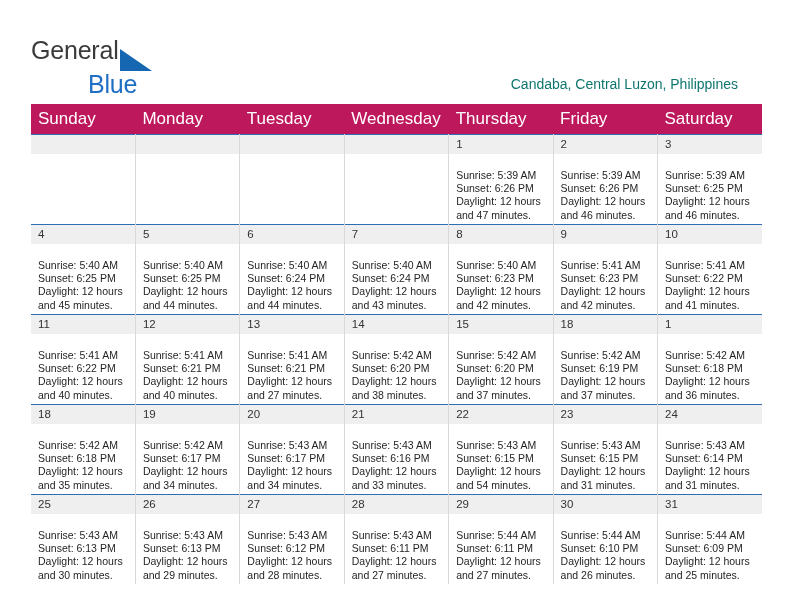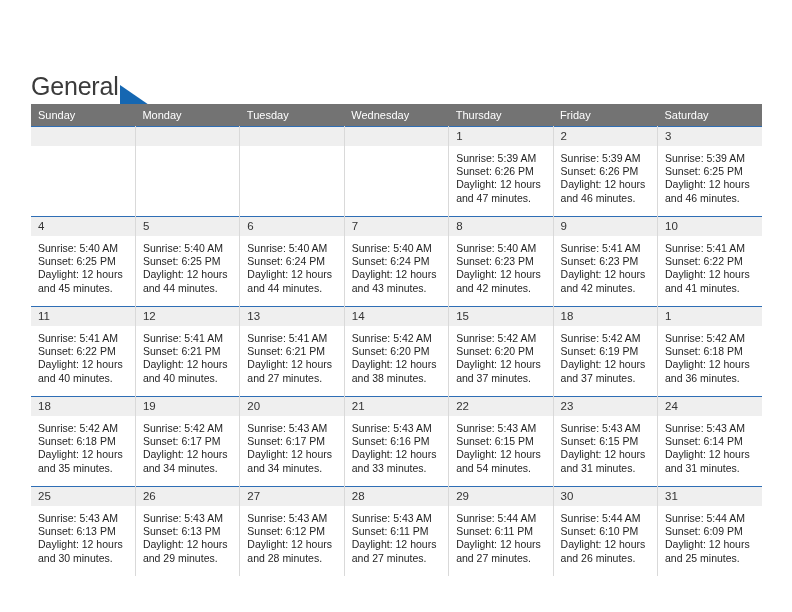--- a/index.html
+++ b/index.html
@@ -21,21 +21,20 @@
     box-sizing: border-box;
   }
 
   
   .header {
     position: absolute;
     left: 0;
     top: 0;
     width: 792px;
     height: 88px;
-    margin-top: 36px;
   }
   .logo {
     position: absolute;
     left: 31px;
     top: 36px;
     width: 220px;
     height: 50px;
   }
   .logo-general {
     position: absolute;
@@ -87,23 +86,23 @@
   
   .calendar {
     position: absolute;
     left: 31px;
     top: 104px;
     width: 731px;
     border-collapse: collapse;
     table-layout: fixed;
   }
   .calendar th {
-    background: #737373;
+    background: #be185d;
     color: #ffffff;
-    font-size: 11px;
+    font-size: 17px;
     font-weight: normal;
     text-align: left;
     padding: 5px 0 5px 7px;
     height: 11px;
     border: none;
   }
   .calendar td {
     vertical-align: top;
     padding: 0;
     border-top: 1.5px solid #2f6eb5;
@@ -123,21 +122,21 @@
     font-size: 11.5px;
     color: #333333;
     padding: 3px 0 3px 7px;
     height: 13px;
     line-height: 13px;
   }
   .cell-empty .daynum {
     color: #efefef;
   }
   .info {
-    padding: 6px 6px 0 7px;
+    padding: 15px 6px 0 7px;
     font-size: 10.5px;
     line-height: 13.2px;
     color: #1f1f1f;
   }
   .info div {
     white-space: nowrap;
   }
 </style>
 </head>
 <body>

